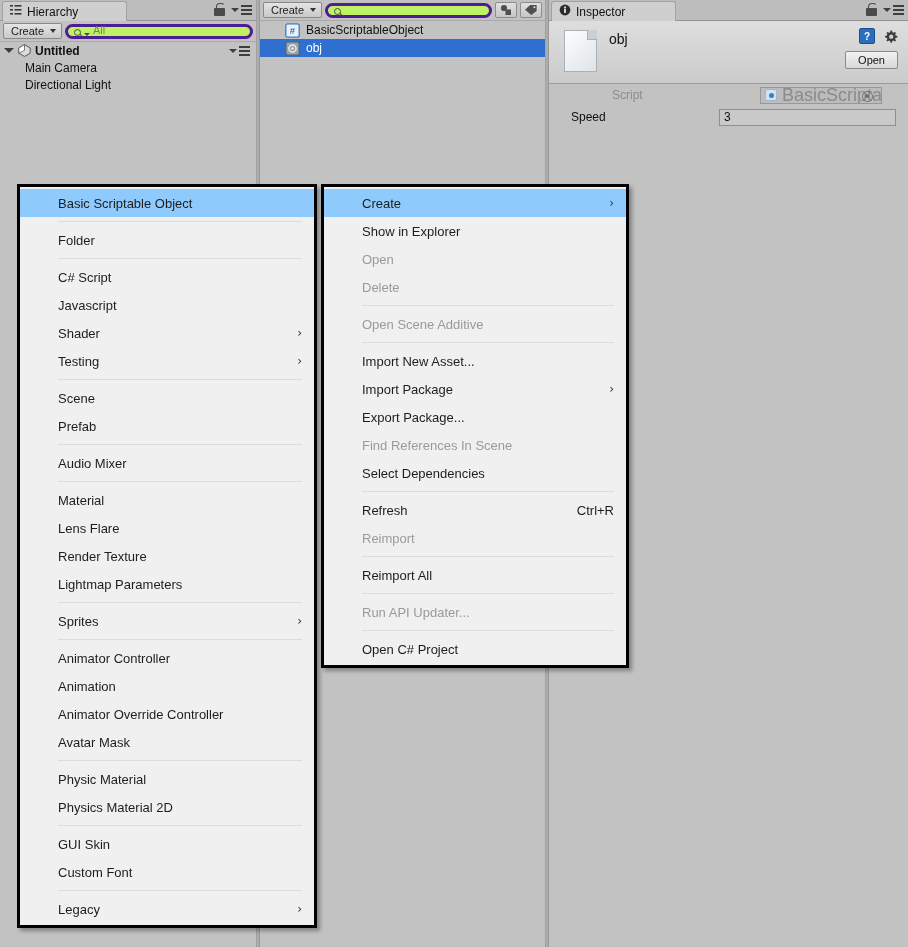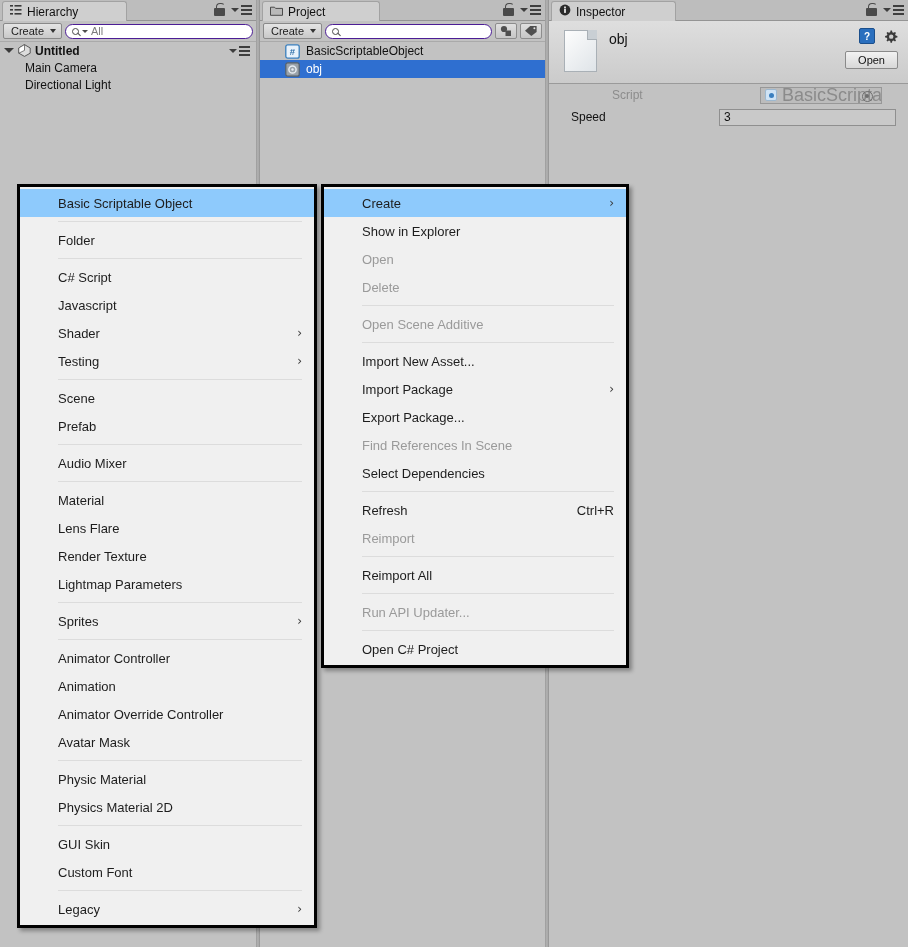--- a/index.html
+++ b/index.html
@@ -46,22 +46,22 @@
   .menu-icon .lines { display:flex; flex-direction:column; gap:2px; }
   .menu-icon .lines i { display:block; width:11px; height:2px; background:#3e3e3e; }
 
   
   .toolrow { height: 21px; background: #c2c2c2; display:flex; align-items:center;
              padding: 0 3px; gap: 3px; border-bottom: 1px solid #aaa; }
   .create-btn { height: 16px; padding: 0 5px 0 7px; font-size: 11px; color:#1c1c1c;
                 background: linear-gradient(#e4e4e4,#c9c9c9); border:1px solid #898989;
                 border-radius:2px; display:flex; align-items:center; gap:6px; cursor:default; }
   .create-btn .caret { width:0;height:0;border-left:3px solid transparent;border-right:3px solid transparent;border-top:4px solid #333; }
-  .search-field { flex:1; height:15px; background:#ffffff; border:1px solid #4c1d95;
-                  border-radius:8px; display:flex; align-items:center; padding:0 6px; gap:3px; }
+  .search-field { flex:1; height:15px; background:#bef264; border:3px solid #4c1d95;
+                  border-radius:8px; display:flex; align-items:flex-end; padding:0 6px; gap:3px; }
   .mag { width:7px;height:7px;border:1.4px solid #4d4d4d;border-radius:50%;position:relative;flex:none; }
   .mag::after{content:"";position:absolute;right:-3px;bottom:-2px;width:4px;height:1.4px;background:#4d4d4d;transform:rotate(45deg);}
   .search-caret { width:0;height:0;border-left:3px solid transparent;border-right:3px solid transparent;border-top:3px solid #4d4d4d; }
   .search-text { font-size:11px; color:#7d7d7d; }
   .icon-btn { width:22px;height:16px; background:linear-gradient(#e0e0e0,#c6c6c6);
               border:1px solid #8d8d8d; border-radius:2px; display:flex;align-items:center;justify-content:center; }
 
   
   .h-row { height:17px; display:flex; align-items:center; font-size:12px; color:#111; padding-left:4px; gap:4px; }
   .h-root { font-weight:bold; }
@@ -190,41 +190,20 @@
       </div>
       <div class="h-row h-child">
         <span>Directional Light</span>
       </div>
     </div>
   </div>
 
   <div class="vdiv" style="left:256px;"></div>
 
   <div class="panel panel-project">
-    <div class="tabstrip">
-      <div class="tab" style="width:118px;">
-        <span>
-          <svg width="13" height="11" viewBox="0 0 13 11">
-              <path d="M0.5 2.2 L4.5 2.2 L5.6 3.4 L12.5 3.4 L12.5 10.3 L0.5 10.3 Z" fill="#b9b9b9" stroke="#3d3d3d" stroke-width="0.9"></path>
-            </svg>
-        </span>
-        <span class="tab-label">Project</span>
-      </div>
-      <div class="tab-tools">
-        <span class="lock-icon"></span>
-        <span class="menu-icon">
-            <i class="caret"></i>
-            <span class="lines">
-              <i></i>
-              <i></i>
-              <i></i>
-            </span>
-          </span>
-      </div>
-    </div>
 
     <div class="toolrow">
       <div class="create-btn">
         <span>Create</span>
         <i class="caret"></i>
       </div>
       <div class="search-field">
         <span class="mag"></span>
         <span class="search-text"></span>
       </div>

